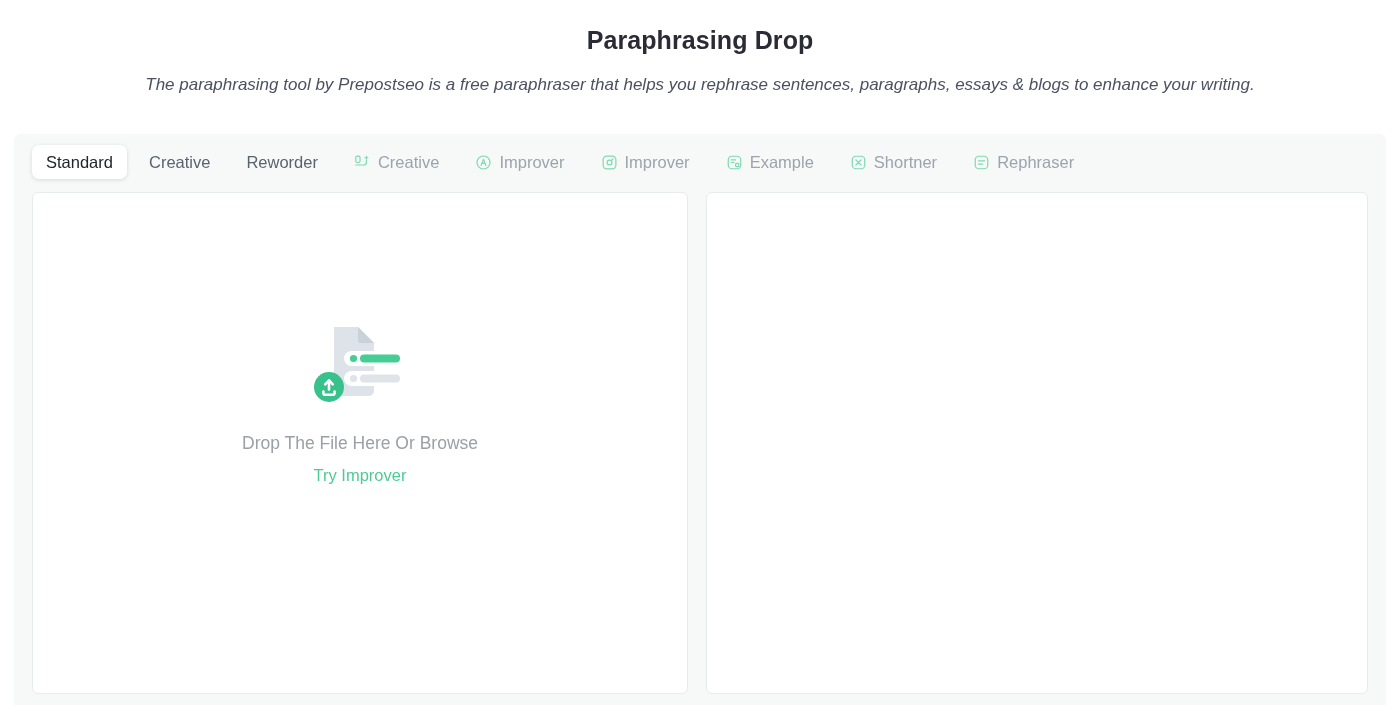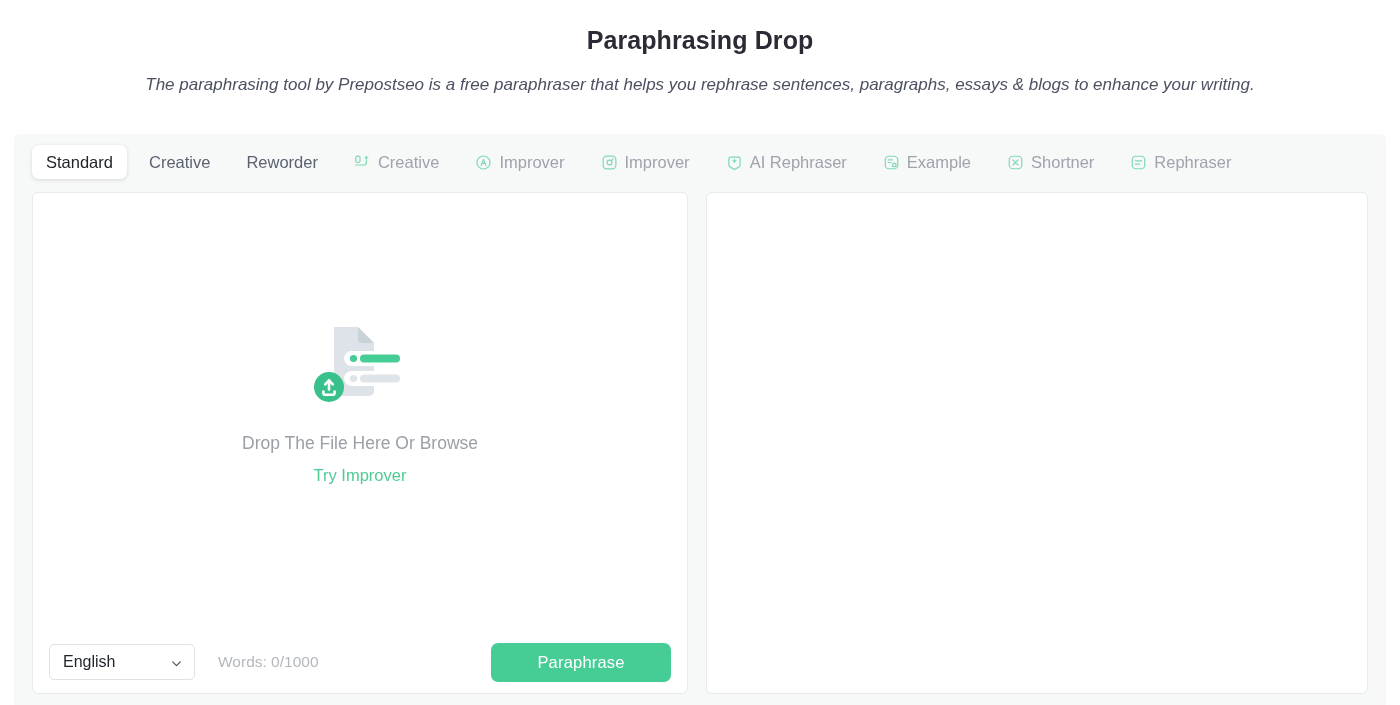--- a/index.html
+++ b/index.html
@@ -244,29 +244,20 @@
         <span class="tab-icon">
           <svg viewBox="0 0 24 24" fill="none" stroke="#7fd9b4" stroke-width="1.7" stroke-linecap="round" stroke-linejoin="round">
             <rect x="3" y="3" width="18" height="18" rx="5"></rect>
             <circle cx="12" cy="12" r="3.4"></circle>
             <path d="M14.6 9.4 17 7"></path>
           </svg>
         </span>
         <span>Improver</span>
       </div>
 
-      <div class="tab">
-        <span class="tab-icon">
-          <svg viewBox="0 0 24 24" fill="none" stroke="#7fd9b4" stroke-width="1.7" stroke-linecap="round" stroke-linejoin="round">
-            <path d="M4 6.5a2 2 0 0 1 2-2h12a2 2 0 0 1 2 2v8.5a4 4 0 0 1-1.6 3.2L12 22l-6.4-3.8A4 4 0 0 1 4 15z"></path>
-            <path d="M12 7.4v4.6M9.8 9.6h4.4"></path>
-          </svg>
-        </span>
-        <span>AI Rephraser</span>
-      </div>
 
       <div class="tab">
         <span class="tab-icon">
           <svg viewBox="0 0 24 24" fill="none" stroke="#7fd9b4" stroke-width="1.7" stroke-linecap="round" stroke-linejoin="round">
             <rect x="3.2" y="3.2" width="17.6" height="17.6" rx="5"></rect>
             <path d="M7.4 8.4h6M7.4 12h4"></path>
             <rect x="13.6" y="13.2" width="4.6" height="4.6" rx="1.3"></rect>
           </svg>
         </span>
         <span>Example</span>
@@ -318,34 +309,19 @@
               <path d="M29 65.5 v9" stroke="#ffffff" stroke-width="2.6" stroke-linecap="round"></path>
               <path d="M25.2 69.3 29 65.4 32.8 69.3" fill="none" stroke="#ffffff" stroke-width="2.6" stroke-linecap="round" stroke-linejoin="round"></path>
               <path d="M23.4 76.6 v1.6 a1.6 1.6 0 0 0 1.6 1.6 h8 a1.6 1.6 0 0 0 1.6 -1.6 v-1.6" fill="none" stroke="#ffffff" stroke-width="2.6" stroke-linecap="round"></path>
             </svg>
           </div>
 
           <div class="dropzone-text">Drop The File Here Or Browse</div>
           <div class="try-example">Try Improver</div>
         </div>
 
-        <div class="bottom-bar">
-
-          <div class="lang-select">
-            <span>English</span>
-            <span class="chev">
-              <svg viewBox="0 0 24 24" fill="none" stroke="#4a4f58" stroke-width="2.2" stroke-linecap="round" stroke-linejoin="round">
-                <path d="M5 9l7 7 7-7"></path>
-              </svg>
-            </span>
-          </div>
-
-          <div class="word-count">Words: 0/1000</div>
-
-          <button class="paraphrase-btn">Paraphrase</button>
-        </div>
       </div>
 
       <div class="panel right"></div>
 
     </div>
   </div>
 </div>
 
 </body></html>

